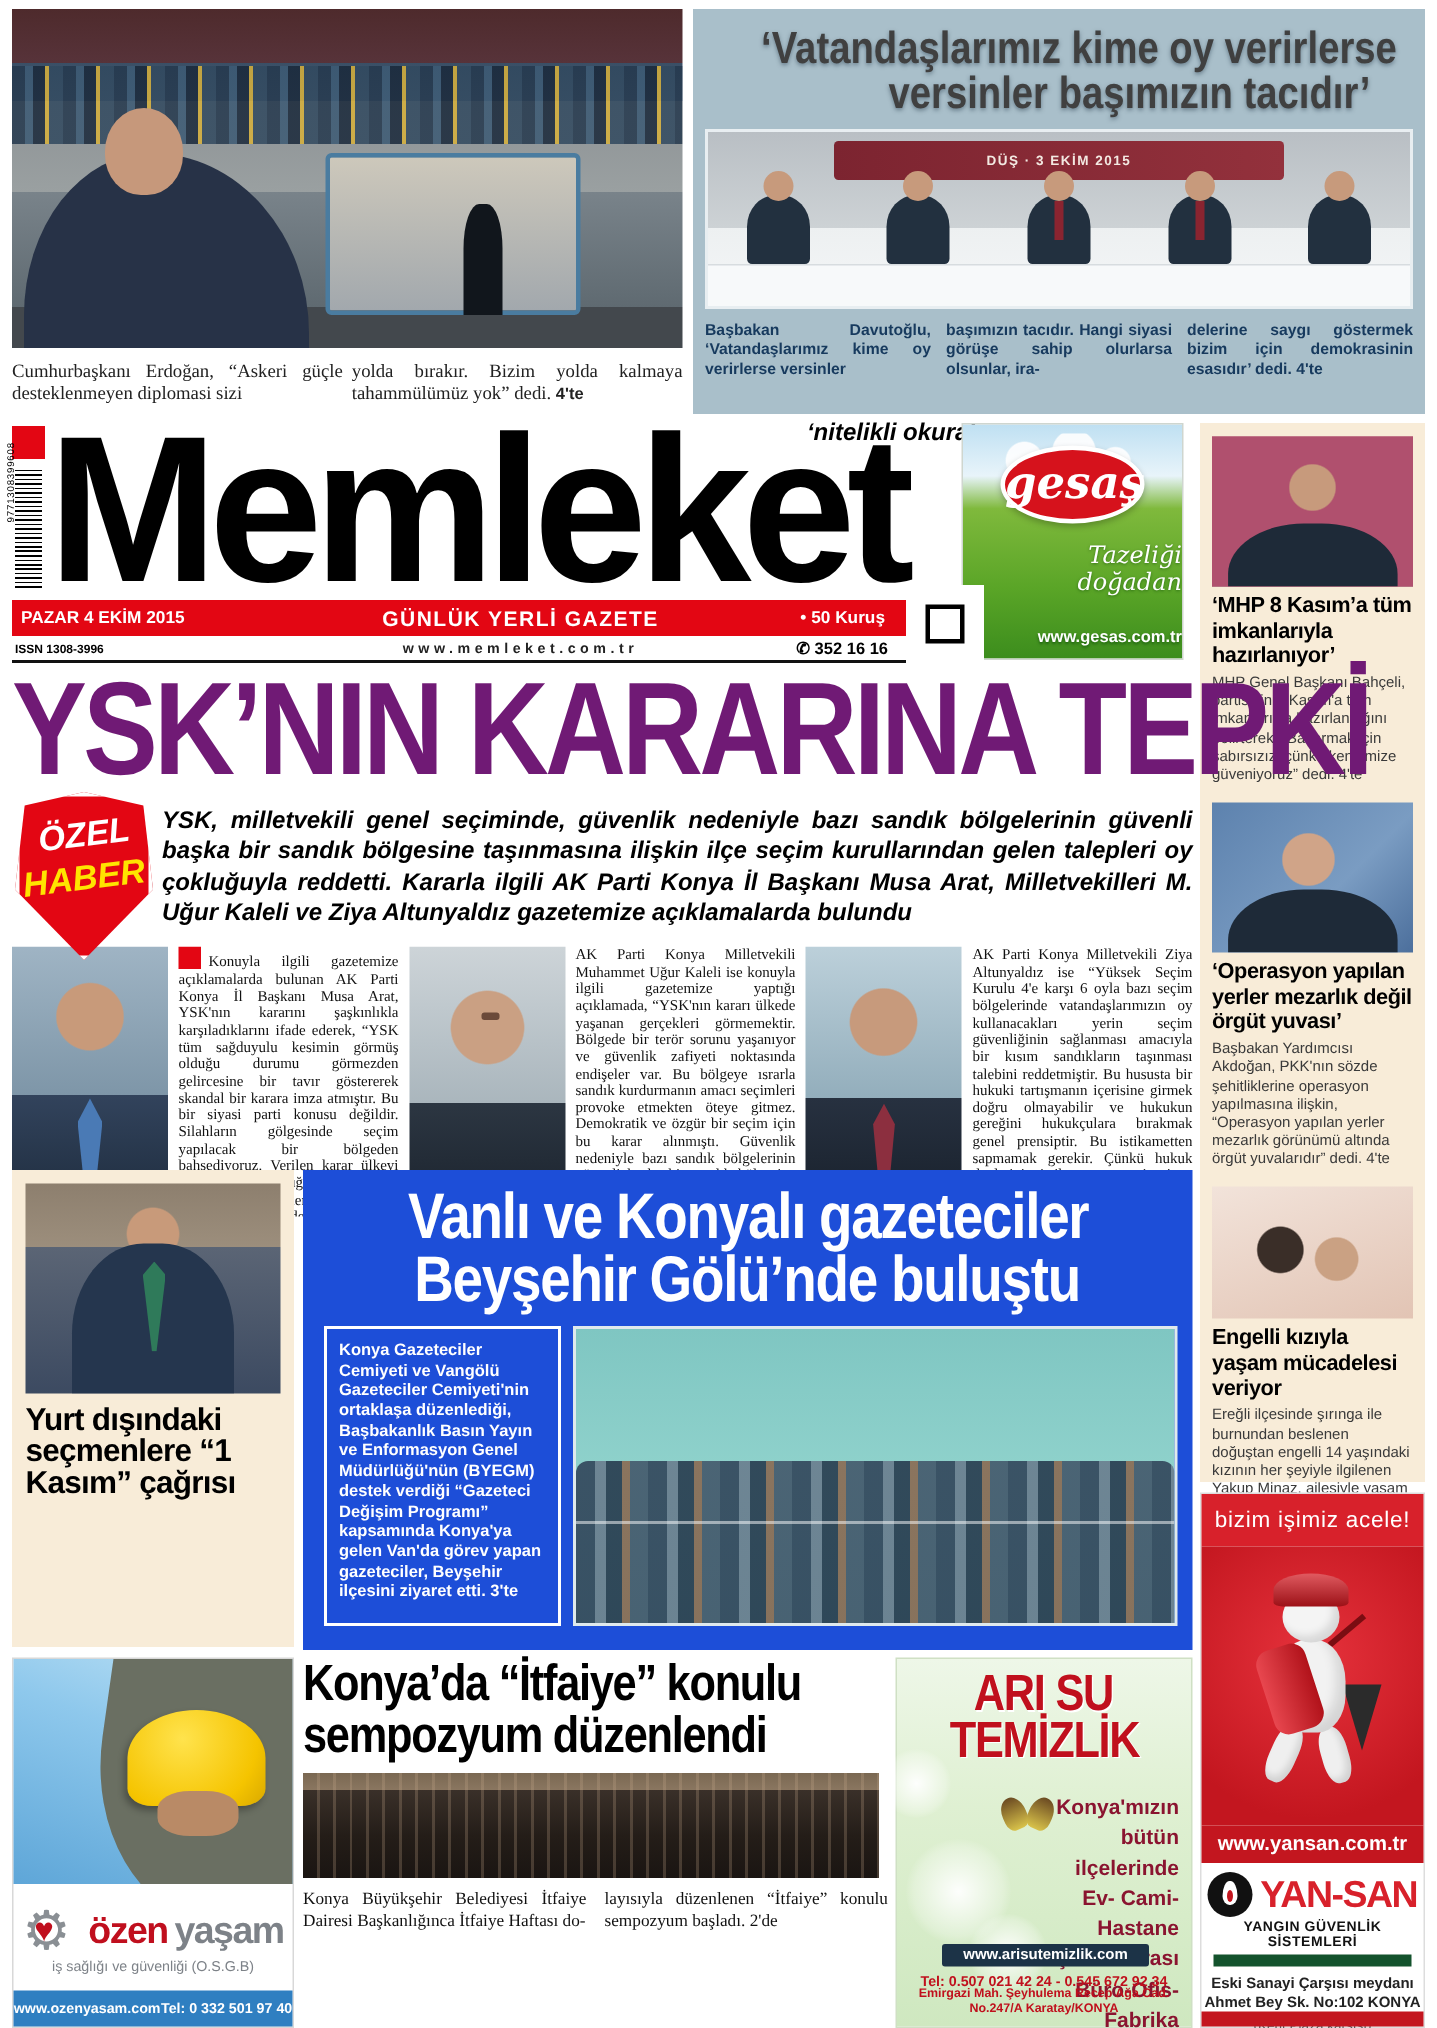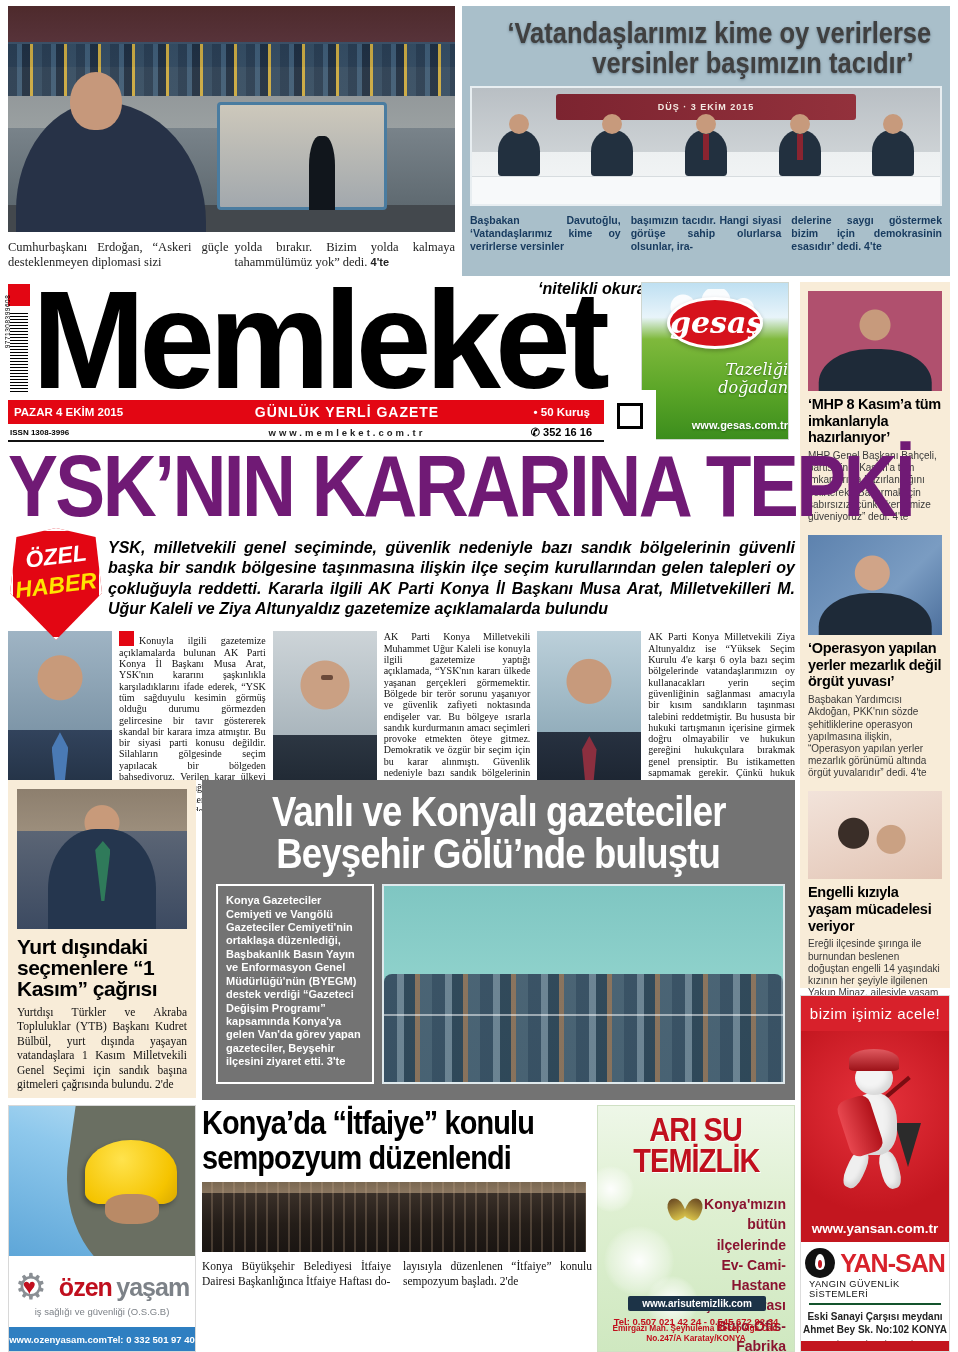--- a/index.html
+++ b/index.html
@@ -103,21 +103,21 @@
 
   
   #yurt { left:8px; top:780px; width:188px; height:318px; background:#f8ecd8; padding:9px; }
   #yurt .photo { width:170px; height:140px; background:radial-gradient(circle at 50% 24%,#c89a7a 0 17px,transparent 18px),linear-gradient(180deg,#8d7f6e 0%,#9c8e7c 30%,#5b6575 30%,#3c4a61 100%); }
   #yurt .photo::before { content:""; position:absolute; top:40px; left:18%; width:64%; height:100px; background:#25364e; border-radius:44% 44% 0 0/60% 60% 0 0; }
   #yurt .photo::after { content:""; position:absolute; top:52px; left:46%; width:9%; height:60px; background:#2f7a5a; clip-path:polygon(50% 0,100% 15%,60% 100%,40% 100%,0 15%); }
   #yurt h2 { margin-top:7px; font-size:21px; line-height:1.0; letter-spacing:-.5px; color:#000; }
   #yurt p { margin-top:6px; font-family:"Liberation Serif",serif; font-size:11.5px; line-height:1.25; text-align:justify; color:#111; }
 
   
-  #van { left:202px; top:780px; width:593px; height:320px; background:#737373; padding:10px 10px; }
+  #van { left:202px; top:780px; width:593px; height:320px; background:#1d4ed8; padding:10px 10px; }
   #van .vh { text-align:center; color:#fff; font-weight:bold; font-size:43px; line-height:.98; letter-spacing:-1px; }
   #van .body-row { display:flex; gap:8px; margin-top:10px; height:200px; }
   #van .panel { flex:0 0 158px; border:2px solid #fff; margin-left:4px; padding:8px 8px; color:#fff; font-weight:bold; font-size:11px; line-height:1.22; overflow:hidden; }
   #van .photo { flex:1; background:linear-gradient(180deg,#7fc6c2 0%,#8ed1cb 46%,#74bdb9 100%); border:2px solid #dfe9ec; }
   #van .photo::before { content:""; position:absolute; left:0; bottom:0; width:100%; height:55%;
     background:repeating-linear-gradient(90deg,#31455a 0 13px,#6a7d8e 13px 20px,#273b4e 20px 31px,#8a6a52 31px 36px,#43586b 36px 48px); opacity:.9; border-radius:8px 8px 0 0; }
   #van .photo::after { content:""; position:absolute; left:0; bottom:34%; width:100%; display:block; height:0; border-top:2px solid rgba(255,255,255,.5); }
 
   
   #itf { left:202px; top:1105px; width:390px; height:247px; }
@@ -167,21 +167,21 @@
   .mascot .cone { position:absolute; left:70px; top:78px; width:0; height:0; border-left:13px solid transparent; border-right:13px solid transparent; border-top:44px solid #2b2b2b; }
   .mascot .hose { position:absolute; left:58px; top:40px; width:30px; height:4px; background:#7a0d12; transform:rotate(-40deg); }
   .mascot .leg { position:absolute; left:22px; top:104px; width:18px; height:40px; background:#efefef; border-radius:40%; transform:rotate(24deg); box-shadow:inset -3px -3px 5px rgba(0,0,0,.12); }
   .mascot .leg2 { position:absolute; left:56px; top:106px; width:18px; height:38px; background:#efefef; border-radius:40%; transform:rotate(-16deg); box-shadow:inset -3px -3px 5px rgba(0,0,0,.12); }
   #yansan .web { background:#c3161f; color:#fff; text-align:center; font-weight:bold; font-size:13.5px; padding:4px 0 6px; }
   #yansan .logo-row { display:flex; align-items:center; justify-content:center; gap:5px; padding-top:6px; }
   #yansan .flame-circle { position:relative; width:30px; height:30px; background:#111; border-radius:50%; }
   #yansan .flame-circle::before { content:""; position:absolute; left:10px; top:6px; width:10px; height:16px; background:#fff; border-radius:50% 50% 50% 50%/66% 66% 40% 40%; }
   #yansan .flame-circle::after { content:""; position:absolute; left:13px; top:12px; width:4px; height:8px; background:#c3161f; border-radius:50%; }
   #yansan .brand { color:#d8212b; font-weight:900; font-size:25px; letter-spacing:-1px; }
-  #yansan .sub { font-weight:normal; font-size:9.3px; color:#111; letter-spacing:.4px; border-bottom:2px solid #14532d; padding-bottom:4px; margin:1px 8px 0; }
+  #yansan .sub { text-align:center; font-weight:bold; font-size:9.3px; color:#111; letter-spacing:.4px; border-bottom:8px solid #14532d; padding-bottom:4px; margin:1px 8px 0; }
   #yansan .addr { text-align:center; font-weight:bold; font-size:10px; color:#222; margin-top:5px; line-height:1.3; }
   #yansan .note { text-align:center; font-size:9px; color:#555; margin-top:3px; }
   #yansan .bottbar { position:absolute; bottom:0; left:0; width:100%; height:10px; background:#c3161f; }
 </style>
 </head>
 <body>
 
 <div class="page">
 
   <div class="abs" id="tl">
@@ -283,21 +283,20 @@
       <div class="photo p-kaleli"></div>
       <div class="txt">AK Parti Konya Milletvekili Muhammet Uğur Kaleli ise konuyla ilgili gazetemize yaptığı açıklamada, “YSK'nın kararı ülkede yaşanan gerçekleri görmemektir. Bölgede bir terör sorunu yaşanıyor ve güvenlik zafiyeti noktasında endişeler var. Bu bölgeye ısrarla sandık kurdurmanın amacı seçimleri provoke etmekten öteye gitmez. Demokratik ve özgür bir seçim için bu karar alınmıştı. Güvenlik nedeniyle bazı sandık bölgelerinin güvenli başka bir sandık bölgesine taşınmasına ilişkin ilçe seçim kurullarından gelen taleplerin dikkate alınması gerekirdi.” diye konuştu.</div>
       <div class="photo p-ziya"></div>
       <div class="txt">AK Parti Konya Milletvekili Ziya Altunyaldız ise “Yüksek Seçim Kurulu 4'e karşı 6 oyla bazı seçim bölgelerinde vatandaşlarımızın oy kullanacakları yerin seçim güvenliğinin sağlanması amacıyla bir kısım sandıkların taşınması talebini reddetmiştir. Bu hususta bir hukuki tartışmanın içerisine girmek doğru olmayabilir ve hukukun gereğini hukukçulara bırakmak genel prensiptir. Bu istikametten sapmamak gerekir. Çünkü hukuk devletinin istikrarı en az siyasi ve bürokratik istikrar kadar önemlidir. Bu başlıklar bir bütün olarak işe yarar” ifadelerini kullandı. 3'te</div>
     </div>
   </div>
 
   <div class="abs" id="yurt">
     <div class="photo"></div>
     <h2>Yurt dışındaki seçmenlere “1 Kasım” çağrısı</h2>
-    <p>Yurtdışı Türkler ve Akraba Topluluklar (YTB) Başkanı Kudret Bülbül, yurt dışında yaşayan vatandaşlara 1 Kasım Milletvekili Genel Seçimi için sandık başına gitmeleri çağrısında bulundu. 2'de</p>
   </div>
 
   <div class="abs" id="van">
     <div class="vh">
       <span class="cx">Vanlı ve Konyalı gazeteciler</span><br>
       <span class="cx">Beyşehir Gölü’nde buluştu</span>
     </div>
     <div class="body-row">
       <div class="panel">Konya Gazeteciler Cemiyeti ve Vangölü Gazeteciler Cemiyeti'nin ortaklaşa düzenlediği, Başbakanlık Basın Yayın ve Enformasyon Genel Müdürlüğü'nün (BYEGM) destek verdiği “Gazeteci Değişim Programı” kapsamında Konya'ya gelen Van'da görev yapan gazeteciler, Beyşehir ilçesini ziyaret etti. 3'te</div>
       <div class="photo"></div>

